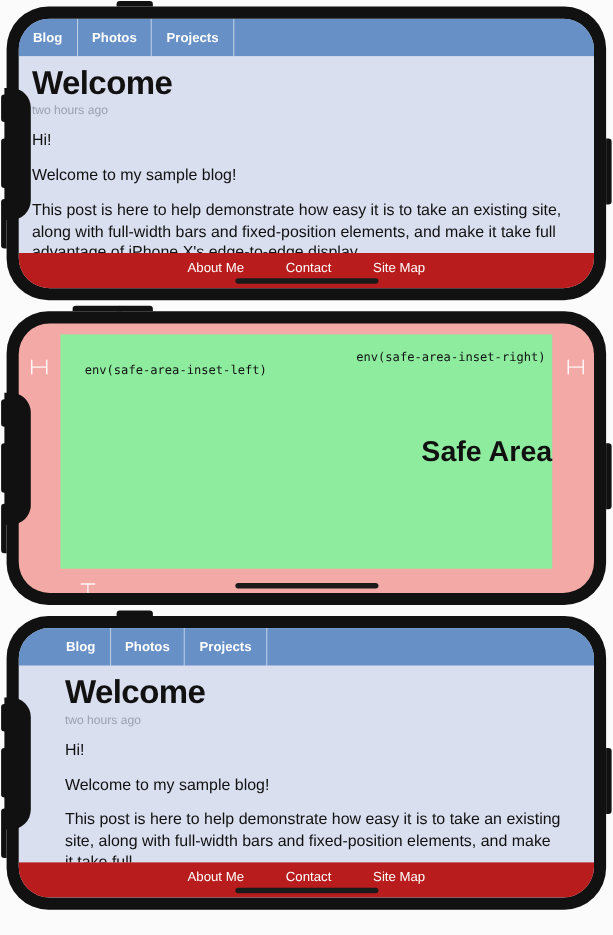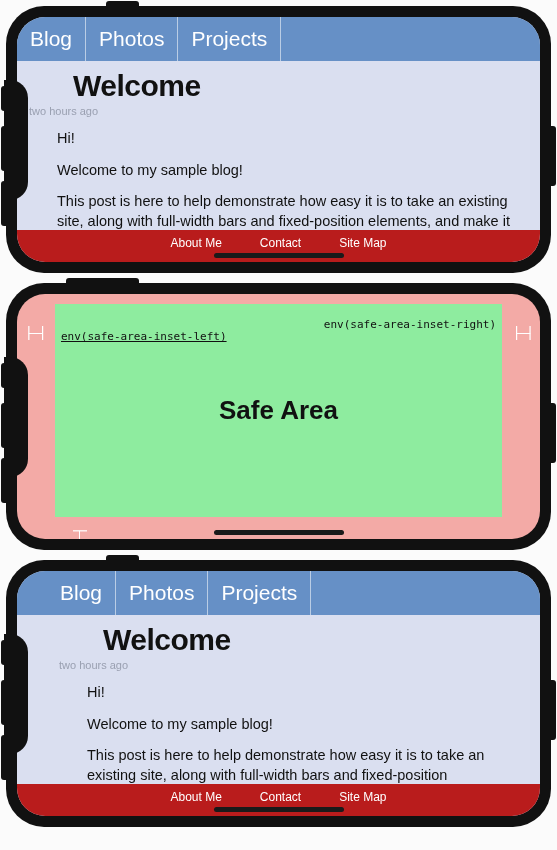--- a/index.html
+++ b/index.html
@@ -59,37 +59,37 @@
   
   .blog-screen { background:#dadff0; display:flex; flex-direction:column; }
   .topnav {
     background:#6690c6;
     display:flex;
     padding-left: var(--inset-left, 0px);
     padding-right: var(--inset-right, 0px);
   }
   .topnav .tab {
     color:#fff;
-    font-weight:400;
-    font-size:21px;
+    font-weight:700;
+    font-size:12px;
     padding:10px 13px;
     border-right:1px solid rgba(255,255,255,0.55);
     cursor:pointer;
   }
   .blog-body {
     flex:1;
     padding:8px 12px;
     padding-left: calc(var(--inset-left,0px) + 12px);
     padding-right: calc(var(--inset-right,0px) + 12px);
     color:#111;
     overflow:hidden;
   }
-  .blog-body h1 { font-size:30px; font-weight:800; margin-bottom:2px; letter-spacing:-0.5px;margin-left:44px;}
+  .blog-body h1 { font-size:30px; font-weight:800; margin-bottom:2px; letter-spacing:-0.5px;}
   .blog-body .meta { color:#9aa0b1; font-size:11px; margin-bottom:12px; }
-  .blog-body p { font-size:14.5px; line-height:1.35; margin-bottom:12px;padding-left:28px; }
+  .blog-body p { font-size:14.5px; line-height:1.35; margin-bottom:12px; }
   .footer {
     background:#b91c1c;
     color:#fff;
     display:flex;
     justify-content:center;
     gap:38px;
     font-size:12px;
     padding:6px 0 12px;
   }
   .footer span { cursor:pointer; }
@@ -103,30 +103,30 @@
   .safe-screen { background:#f3aaa6; position:relative; }
   .safe-box {
     position:absolute;
     left:38px;
     right:38px;
     top:10px;
     bottom:22px;
     background:#8eec9f;
     display:flex;
     align-items:center;
-    justify-content:center;
+    justify-content:flex-end;
   }
   .safe-title { font-size:26px; font-weight:800; color:#111; }
   .sa-label {
     position:absolute;
     font-family: ui-monospace, Menlo, monospace;
     font-size:11px;
     color:#111;
   }
-  .sa-left { left:44px; top:36px;text-decoration:underline; }
+  .sa-left { left:60px; top:36px; }
   .sa-right { right:44px; top:24px; }
   .sa-bottom { left:44px; bottom:30px; }
   .bracket { position:absolute; color:#fff; font-weight:200; }
   .brk-left { left:10px; top:30px; font-size:14px; letter-spacing:-2px; }
   .brk-right { right:10px; top:30px; font-size:14px; letter-spacing:-2px; }
   .brk-bottom { left:64px; bottom:2px; font-size:14px; transform:rotate(90deg); transform-origin:left center; letter-spacing:-2px; }
 </style>
 </head>
 <body>
 

